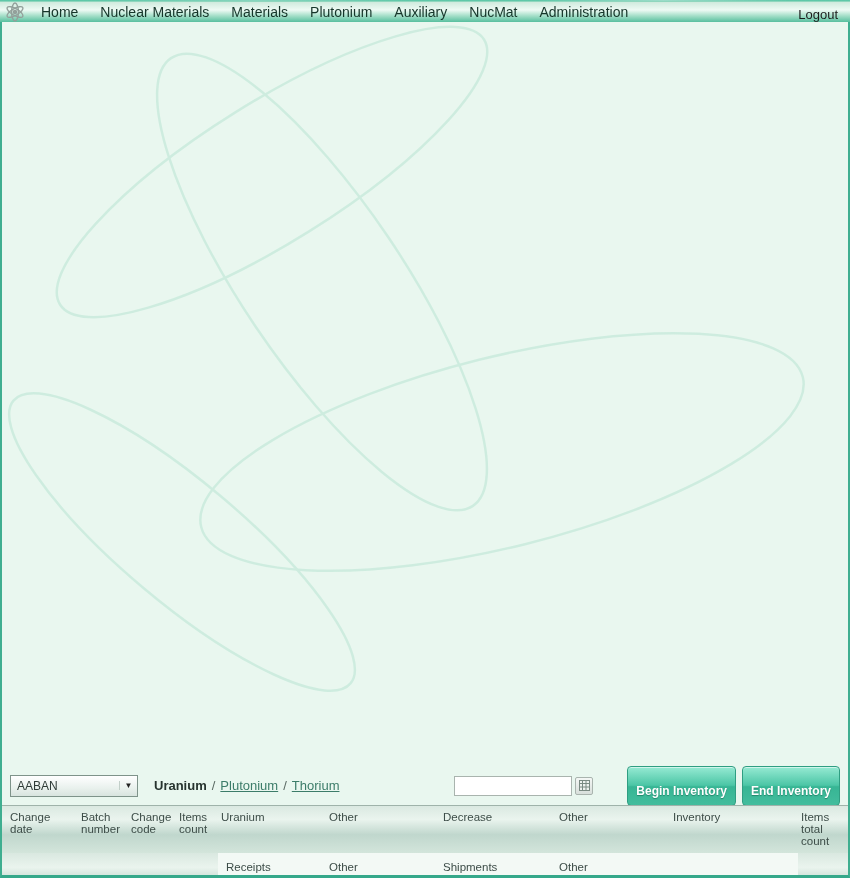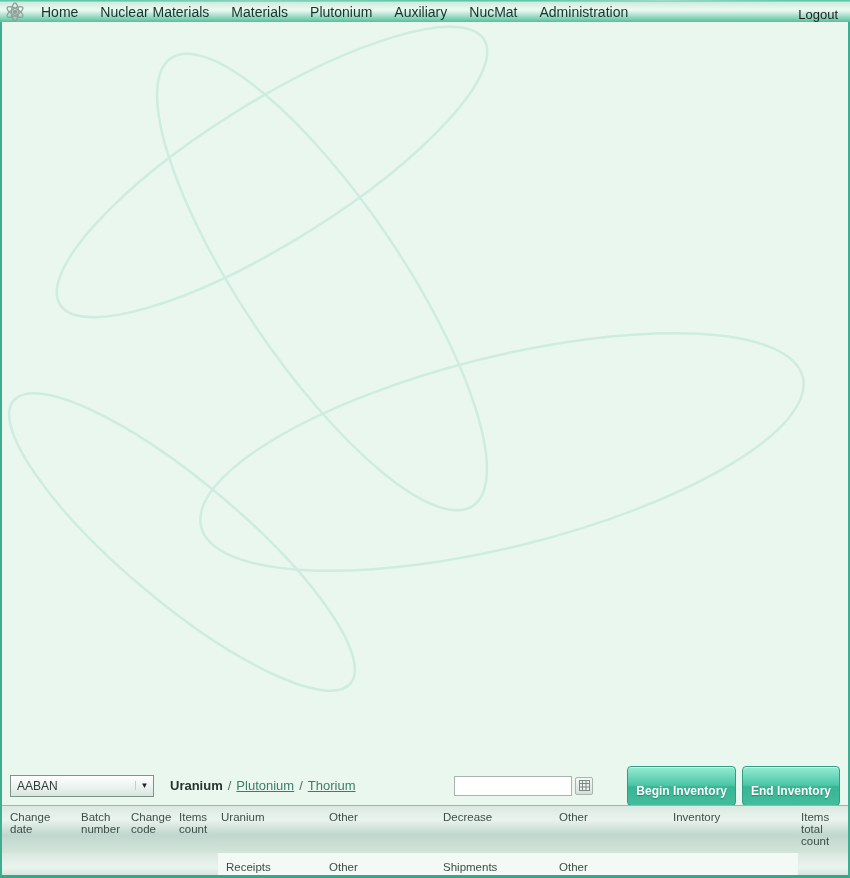--- a/index.html
+++ b/index.html
@@ -35,21 +35,21 @@
     background:#e9f7ef; }
   .watermark { position:absolute; left:0; top:0; z-index:0; }
   .lower > * { position:relative; z-index:1; }
 
   .breadcrumb-bar { height:25px; line-height:25px; padding-left:6px;
     background:linear-gradient(180deg,#4fbb9c 0%,#41af90 100%);
     font-size:12px; font-weight:bold; color:#08281d; border-bottom:1px solid #7accb4; }
 
   
   .filterbar { height:38px; display:flex; align-items:center; padding:0 8px; }
-  .select-box { width:144px; height:22px; border:1px solid #7e938a; display:flex; align-items:center;
+  .select-box { width:128px; height:22px; border:1px solid #7e938a; display:flex; align-items:center;
     background:linear-gradient(180deg,#ffffff 0%,#e9f1ed 60%,#d8e4df 100%); font-size:12px; color:#2f3b37; }
   .select-box .sel-val { flex:1; padding-left:6px; }
   .select-box .sel-arrow { width:18px; text-align:center; font-size:8px; color:#222; border-left:1px solid #c2cfc9; }
   .tabs { margin-left:16px; font-size:13px; color:#5a6a63; }
   .tab-active { font-weight:bold; color:#26332e; }
   .tab-link { color:#3c7c69; text-decoration:underline; cursor:pointer; }
   .tab-sep { margin:0 5px; color:#5a6a63; }
   .search-group { margin-left:auto; display:flex; align-items:center; }
   .search-input { width:118px; height:20px; border:1px solid #a9b4ae; background:#fff; font-size:12px; padding:0 4px; }
   .cal-btn { width:18px; height:18px; margin-left:3px; border:1px solid #a9b4ae; border-radius:2px;

